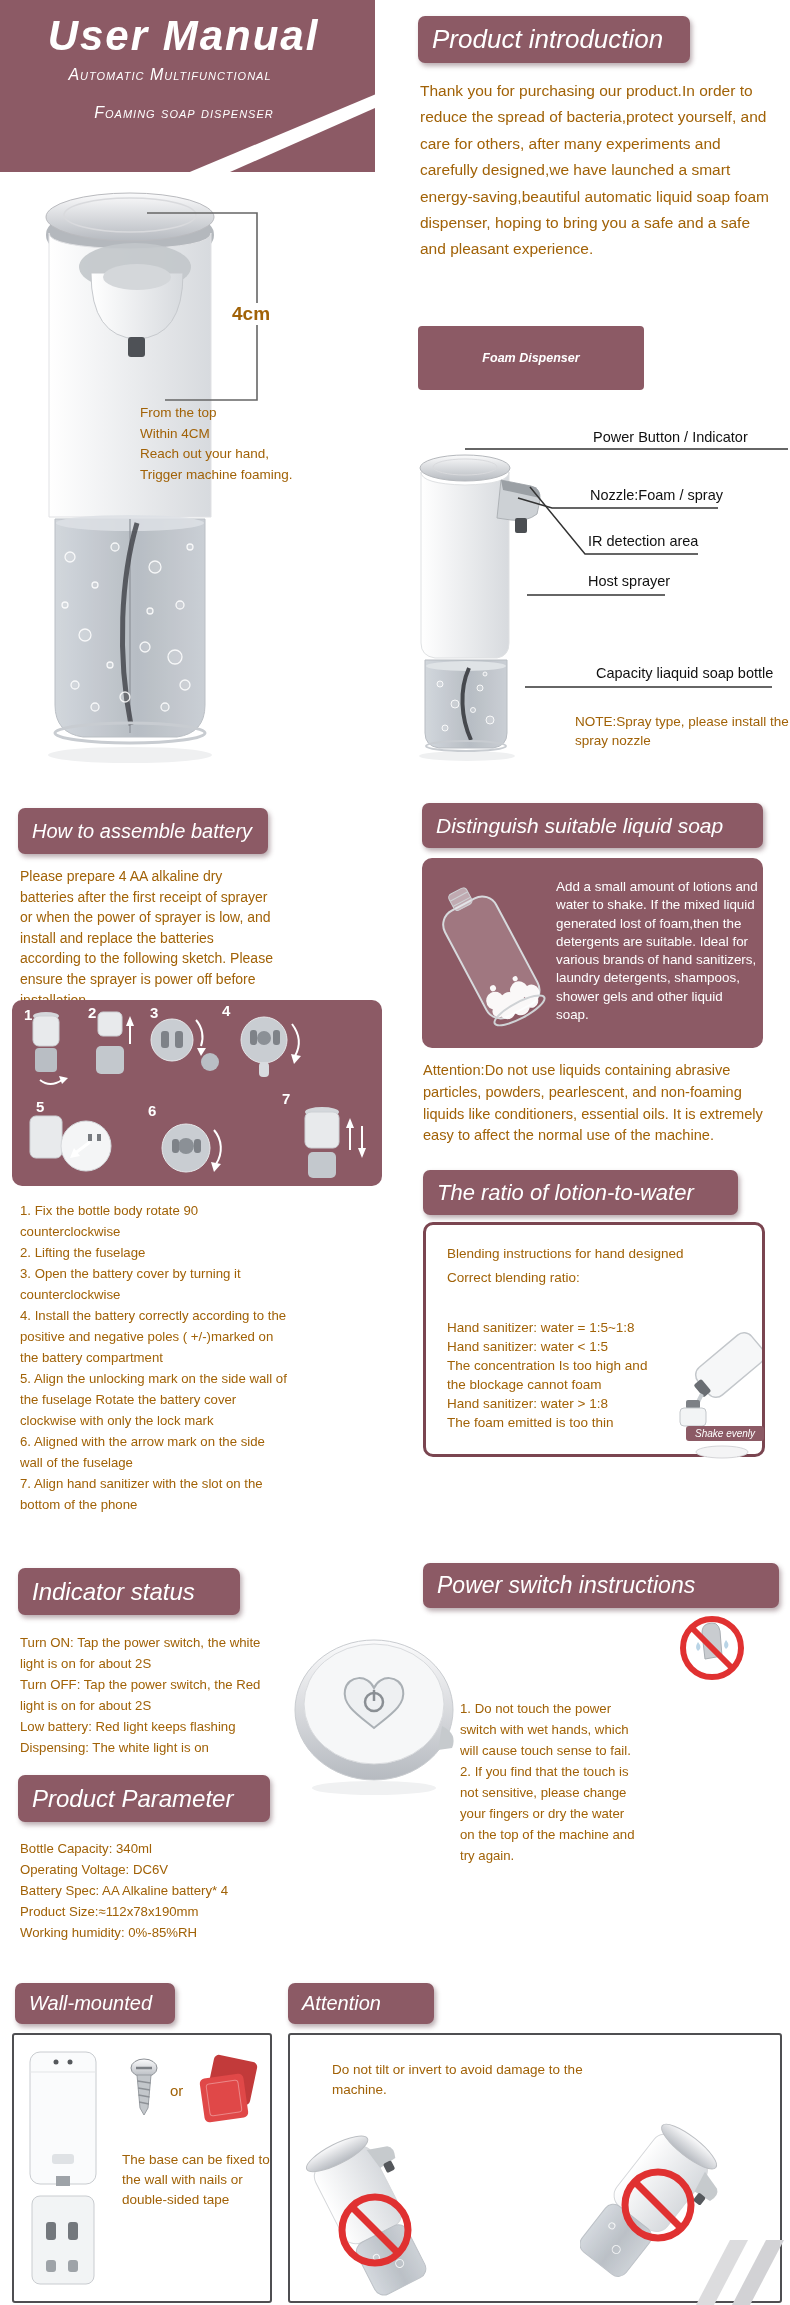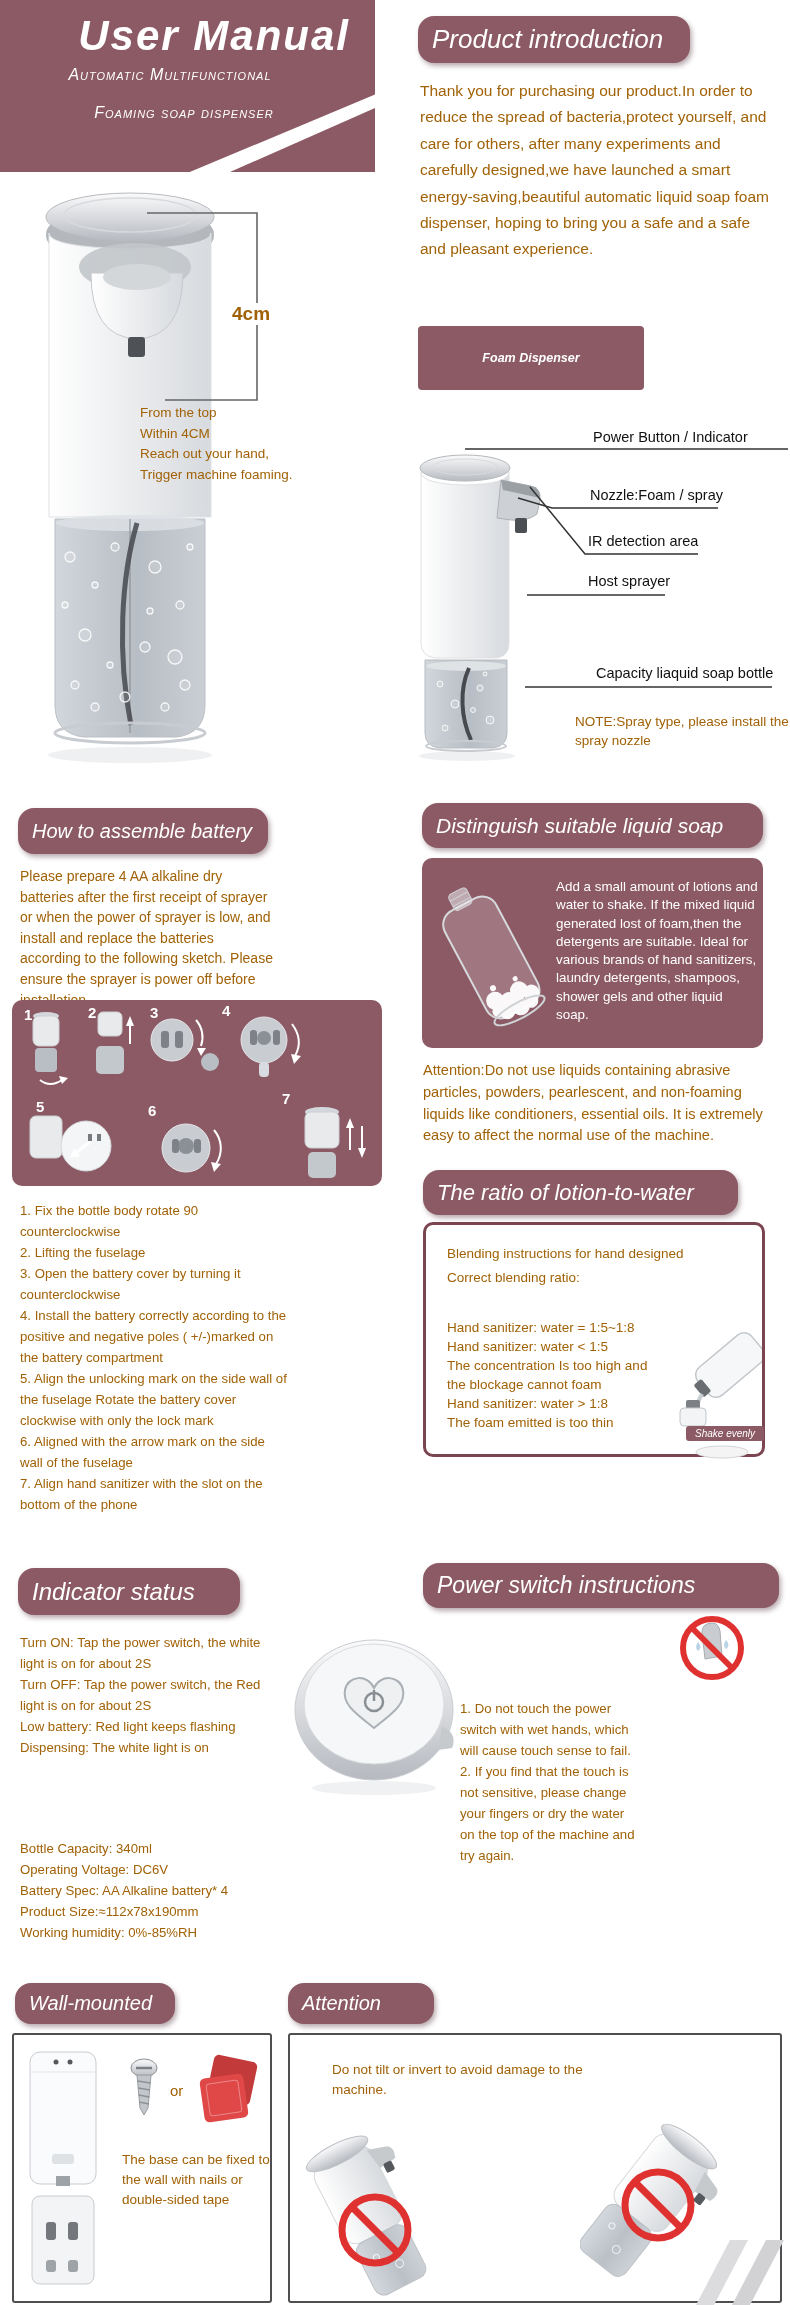--- a/index.html
+++ b/index.html
@@ -2,33 +2,33 @@
 <html style="--accent: #8c5a65; --accent-dark: #7a4550;"><head>
 <meta charset="utf-8">
 <style>
   :root{ --accent:#8c5a65; --accent-dark:#7a4550; }
   *{ margin:0; padding:0; box-sizing:border-box; }
   body{ background:#fff; font-family:"Liberation Sans",sans-serif; }
   #page{ position:relative; width:790px; height:2305px; background:#ffffff;
          overflow:hidden; color:#1b1b1b; font-family:"Liberation Sans",sans-serif; }
   .abs{ position:absolute; }
   .h{ position:absolute; background:var(--accent); color:#fff; font-style:italic;
-      border-radius:16px; box-shadow:2px 3px 5px rgba(70,35,45,.38);
+      border-radius:7px; box-shadow:2px 3px 5px rgba(70,35,45,.38);
       display:flex; align-items:center; padding:0 14px; white-space:nowrap; }
   .t{ position:absolute; color:#a16207; }
   .mbox{ position:absolute; background:var(--accent); border-radius:10px; }
   .dlab{ position:absolute; font-size:14.5px; color:#111; white-space:nowrap; }
   .num{ position:absolute; color:#fff; font-weight:bold; font-size:15px; }
   .step{ margin:0 0 0 0; }
   .hdr-main{ position:absolute; left:0; top:0; width:375px; height:172px;
              background:var(--accent);
              clip-path:polygon(0 0,100% 0,100% 55%,50.6% 100%,0 100%); }
   .hdr-tri{ position:absolute; left:230px; top:108px; width:145px; height:64px;
             background:var(--accent); clip-path:polygon(100% 0,0 100%,100% 100%); }
-  .hdr-title{ position:absolute; left:0; top:12px; width:350px; text-align:right;
+  .hdr-title{ position:absolute; left:0; top:12px; width:350px; text-align:center;
               color:#fff; font-style:italic; font-size:42px; letter-spacing:2px;padding-left:17px; }
   .hdr-sub{ position:absolute; width:340px; text-align:center; color:#fff;
             font-style:italic; font-variant:small-caps; font-size:16px; letter-spacing:1px; }
   .pill{ position:absolute; background:var(--accent); color:#fff; font-style:italic;
          font-size:10px; padding:2px 9px; border-radius:3px; white-space:nowrap; }
   .obox{ position:absolute; border:2px solid #4f4f52; border-radius:3px; background:#fff; }
   .rbox{ position:absolute; border:3px solid var(--accent-dark); border-radius:10px; background:#fff; }
 </style>
 </head>
 <body>
@@ -279,20 +279,21 @@
   </svg>
 
   <div class="h" style="left:18px;top:1568px;width:222px;height:47px;font-size:24px;">Indicator status</div>
   <div class="t" style="left:20px;top:1632px;width:268px;font-size:13.2px;line-height:21px;">
     <div>Turn ON: Tap the power switch, the white light is on for about 2S</div>
     <div>Turn OFF: Tap the power switch, the Red light is on for about 2S</div>
     <div>Low battery: Red light keeps flashing</div>
     <div>Dispensing: The white light is on</div>
   </div>
 
+  <div class="h" style="left:18px;top:1775px;width:252px;height:47px;font-size:24px;">Product Parameter</div>
   <div class="t" style="left:20px;top:1838px;width:270px;font-size:13.2px;line-height:21px;">
     <div>Bottle Capacity: 340ml</div>
     <div>Operating Voltage: DC6V</div>
     <div>Battery Spec: AA Alkaline battery* 4</div>
     <div>Product Size:≈112x78x190mm</div>
     <div>Working humidity: 0%-85%RH</div>
   </div>
 
   <div class="h" style="left:423px;top:1563px;width:356px;height:45px;font-size:23px;">Power switch instructions</div>
   <svg class="abs" style="left:292px;top:1618px;" width="170" height="180" viewBox="0 0 170 180">

